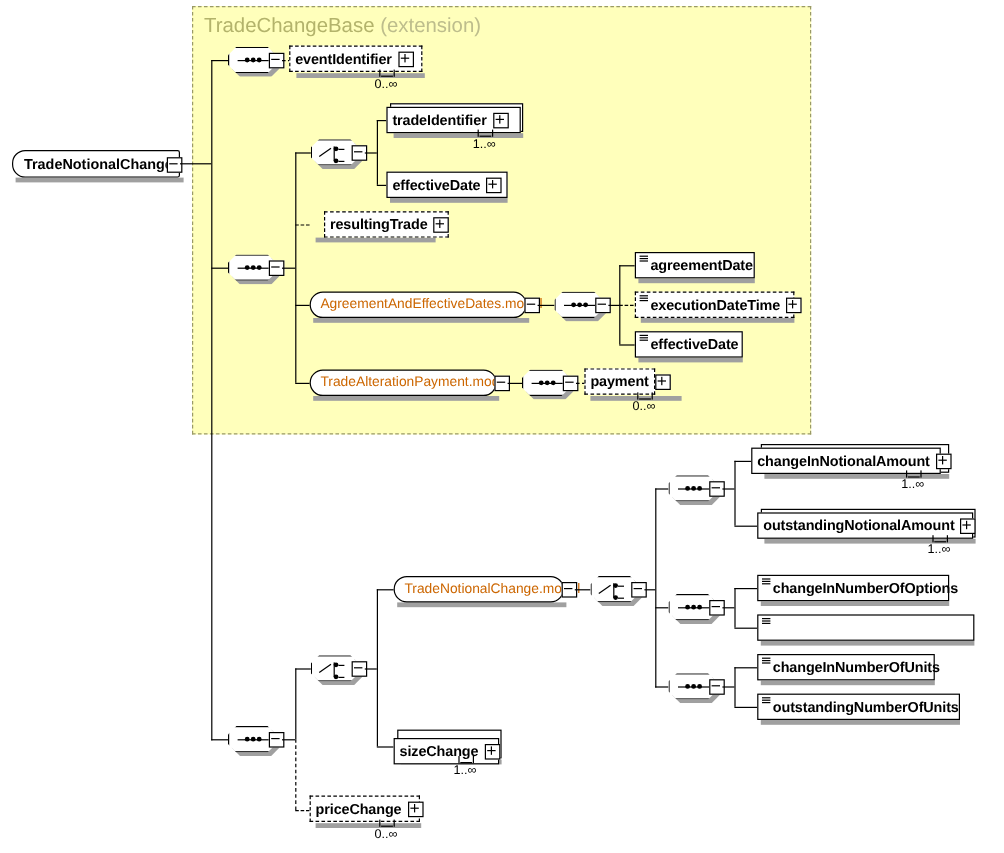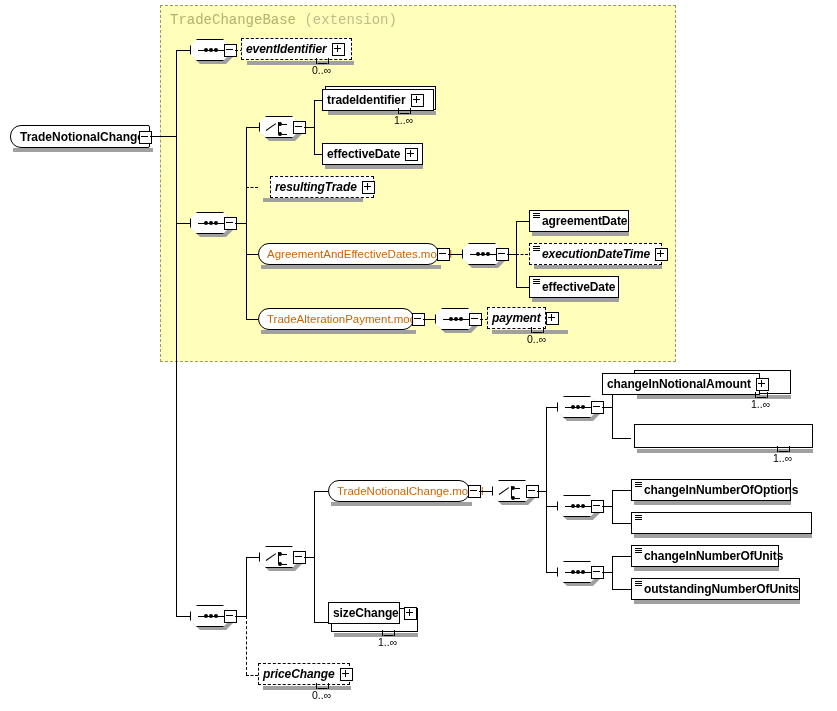--- a/index.html
+++ b/index.html
@@ -9,29 +9,29 @@
   
   .ln{position:absolute;background:#000;}
   .ln.h{height:1px;}
   .ln.v{width:1px;}
   .dln{position:absolute;}
   .dln.h{height:0;border-top:1px dashed #000;}
   .dln.v{width:0;border-left:1px dashed #000;}
 
   
   .grpbox{position:absolute;background:#ffffbb;border:1px dashed #999966;box-sizing:border-box;}
-  .grplabel{position:absolute;font-size:14px;color:#b0b060;white-space:nowrap;font-family:Liberation Mono, monospace;}
+  .grplabel{position:absolute;font-size:17px;color:#b0b060;white-space:nowrap;}
   .grplabel .gname{color:#b3b36b;}
   .grplabel .gkind{color:#bdbd8c;}
 
   
   .ebox{position:absolute;box-sizing:border-box;background:#ffffff;border:1px solid #000;
         display:flex;align-items:center;height:22px;padding:0 4px;white-space:nowrap;}
   .ebox .lbl{font-size:12px;color:#000;font-weight:bold;letter-spacing:-.1px;}
-  .ebox.opt{border:1px dashed #000;font-style:italic;}
+  .ebox.opt{border:1px dashed #000;}
   .shadowbar{position:absolute;background:#a0a0a0;}
 
   
   .mbox{position:absolute;box-sizing:border-box;background:#fff;border:1px solid #000;
         border-radius:11px;height:22px;display:flex;align-items:center;padding:0 8px;white-space:nowrap;}
   .mbox .lbl{font-size:11.5px;color:#cc6600;}
 
   
   .rootbox{position:absolute;box-sizing:border-box;background:#fff;border:1px solid #000;
         border-radius:11px 2px 2px 11px;height:23px;display:flex;align-items:center;
@@ -326,30 +326,34 @@
       <div class="seqdot" style="left:23px;"></div>
     </div>
   </div>
   <div class="tgl" style="left:591px;top:401px;"></div>
   <div class="ln h" style="left:602px;top:407px;width:10px;"></div>
   <div class="ln v" style="left:612px;top:384px;height:54px;"></div>
 
   <div class="ln h" style="left:612px;top:384px;width:19px;"></div>
   <div class="shadowbar" style="left:637px;top:395px;width:154px;height:4px;"></div>
   <div class="stack" style="left:634px;top:370px;width:155px;height:22px;"></div>
-  <div class="ebox" style="left:602px;top:373px;width:158px;">
+  <div class="ebox" style="left:626px;top:373px;width:158px;">
     <span class="lbl">changeInNotionalAmount</span>
     <span class="tgl-in plus"></span>
   </div>
   <div class="rep" style="left:755px;top:392px;"></div>
   <div class="card" style="left:751px;top:398px;">1..∞</div>
 
   <div class="ln h" style="left:612px;top:438px;width:19px;"></div>
   <div class="shadowbar" style="left:637px;top:449px;width:176px;height:4px;"></div>
   <div class="stack" style="left:634px;top:424px;width:177px;height:22px;"></div>
+  <div class="ebox" style="left:631px;top:427px;width:180px;">
+    <span class="lbl">outstandingNotionalAmount</span>
+    <span class="tgl-in plus"></span>
+  </div>
   <div class="rep" style="left:777px;top:446px;"></div>
   <div class="card" style="left:773px;top:452px;">1..∞</div>
 
   <div class="ln h" style="left:546px;top:506px;width:11px;"></div>
   <div class="compwrap" style="left:557px;top:495px;">
     <div class="cshadow"></div>
     <div class="comp">
       <div class="seqglyph"></div>
       <div class="seqdot" style="left:13px;"></div>
       <div class="seqdot" style="left:18px;"></div>
@@ -413,21 +417,21 @@
         <i></i>
         <i></i>
         <i></i>
       </span>
     <span class="lbl">outstandingNumberOfUnits</span>
   </div>
 
   <div class="ln h" style="left:314px;top:622px;width:14px;"></div>
   <div class="shadowbar" style="left:334px;top:633px;width:84px;height:4px;"></div>
   <div class="stack" style="left:331px;top:608px;width:85px;height:22px;"></div>
-  <div class="ebox" style="left:328px;top:602px;width:72px;">
+  <div class="ebox" style="left:328px;top:615px;width:88px;">
     <span class="lbl">sizeChange</span>
     <span class="tgl-in plus"></span>
   </div>
   <div class="rep" style="left:382px;top:630px;"></div>
   <div class="card" style="left:378px;top:636px;">1..∞</div>
 
   <div class="dln h" style="left:246px;top:675px;width:12px;"></div>
   <div class="shadowbar" style="left:263px;top:686px;width:88px;height:4px;"></div>
   <div class="ebox opt" style="left:258px;top:663px;width:92px;">
     <span class="lbl">priceChange</span>

